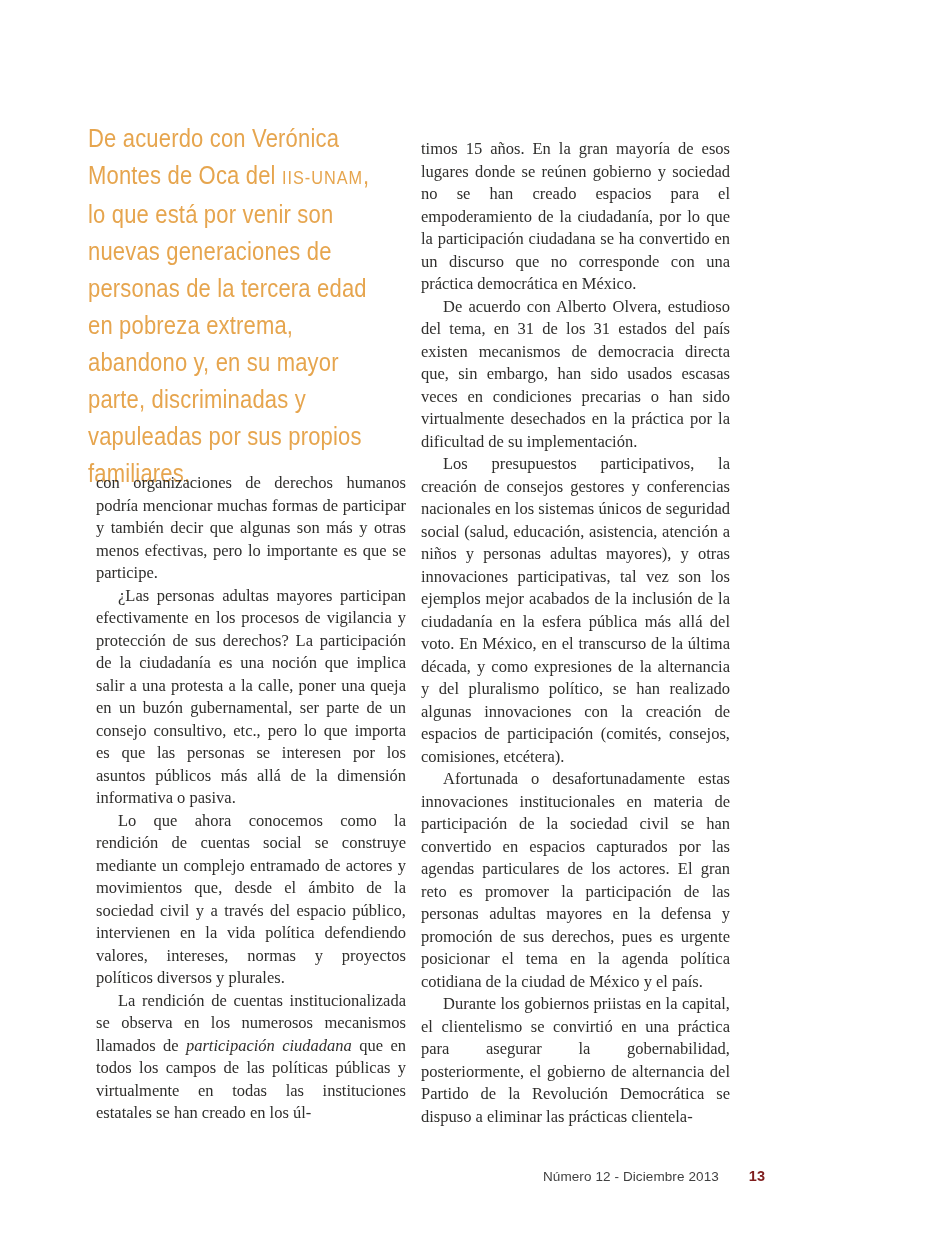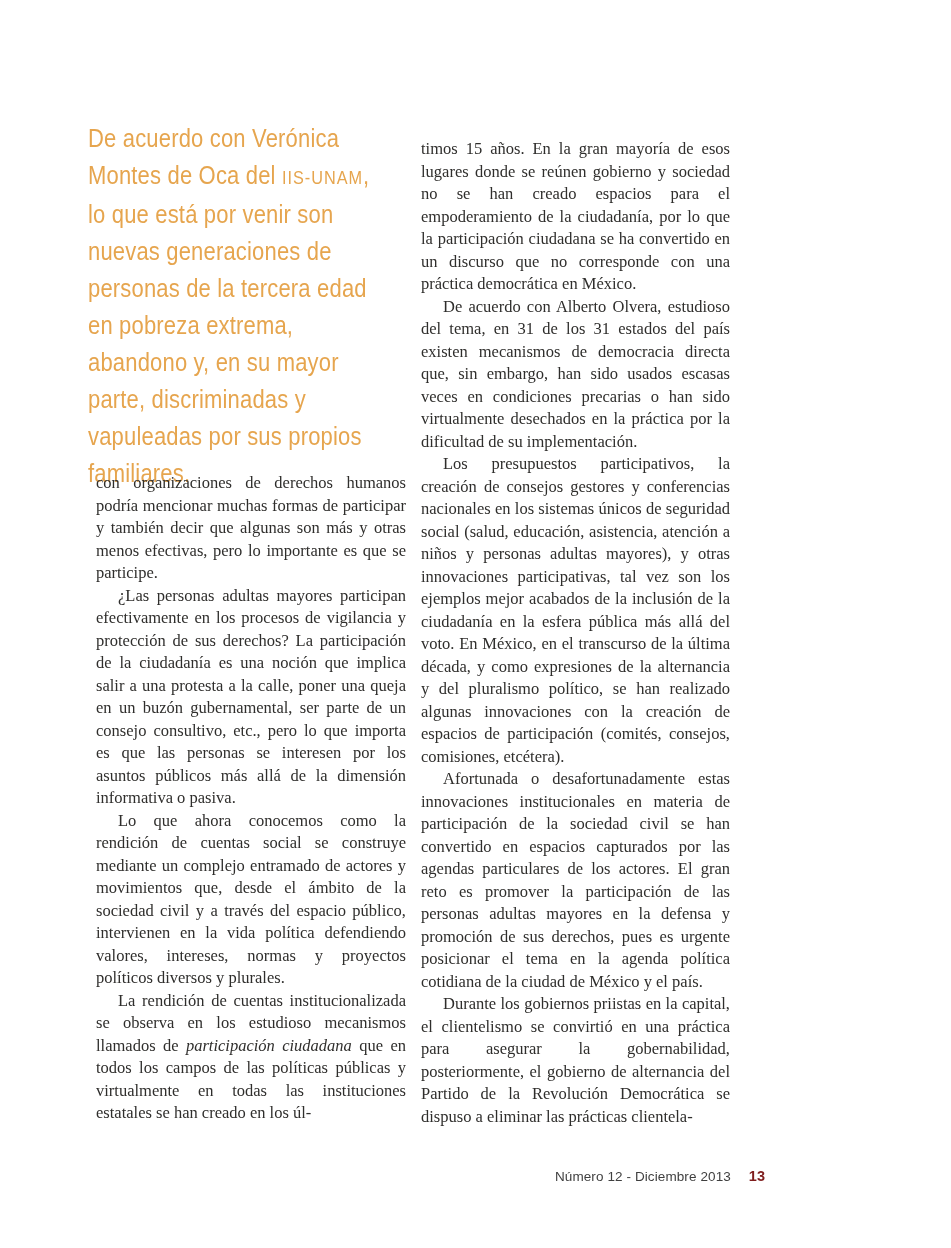--- a/index.html
+++ b/index.html
@@ -51,38 +51,38 @@
 
   
   .footer {
     position: absolute;
     top: 1168px;
     left: 0;
     right: 84px;
     display: flex;
     justify-content: flex-end;
     align-items: baseline;
-    gap: 18px;
+    gap: 30px;
     font-family: "Liberation Sans", sans-serif;
   }
   .footer .issue   { font-size: 13.5px; color: #3f3f3f; letter-spacing: 0.1px; }
   .footer .pagenum { font-size: 14.5px; font-weight: 700; color: #7f1d1d; }
 </style>
 </head>
 <body>
 
 <div class="page">
 
   <div class="pullquote"><span>De acuerdo con Verónica Montes de Oca del </span><span class="acronym">iis-unam</span><span>, lo que está por venir son nuevas generaciones de personas de la tercera edad en pobreza extrema, abandono y, en su mayor parte, discriminadas y vapuleadas por sus propios familiares.</span></div>
 
   <div class="column col-left">
     <p>con organizaciones de derechos humanos podría mencionar muchas formas de participar y también decir que algunas son más y otras menos efectivas, pero lo importante es que se participe.</p>
     <p class="indent">¿Las personas adultas mayores participan efectivamente en los procesos de vigilancia y protección de sus derechos? La participación de la ciudadanía es una noción que implica salir a una protesta a la calle, poner una queja en un buzón gubernamental, ser parte de un consejo consultivo, etc., pero lo que importa es que las personas se interesen por los asuntos públicos más allá de la dimensión informativa o pasiva.</p>
     <p class="indent">Lo que ahora conocemos como la rendición de cuentas social se construye mediante un complejo entramado de actores y movimientos que, desde el ámbito de la sociedad civil y a través del espacio público, intervienen en la vida política defendiendo valores, intereses, normas y proyectos políticos diversos y plurales.</p>
-    <p class="indent"><span>La rendición de cuentas institucionalizada se observa en los estudioso mecanismos llamados de </span><span class="italic">participación ciudadana</span><span> que en todos los campos de las políticas públicas y virtualmente en todas las instituciones estatales se han creado en los úl-</span></p>
+    <p class="indent"><span>La rendición de cuentas institucionalizada se observa en los numerosos mecanismos llamados de </span><span class="italic">participación ciudadana</span><span> que en todos los campos de las políticas públicas y virtualmente en todas las instituciones estatales se han creado en los úl-</span></p>
   </div>
 
   <div class="column col-right">
     <p>timos 15 años. En la gran mayoría de esos lugares donde se reúnen gobierno y sociedad no se han creado espacios para el empoderamiento de la ciudadanía, por lo que la participación ciudadana se ha convertido en un discurso que no corresponde con una práctica democrática en México.</p>
     <p class="indent">De acuerdo con Alberto Olvera, estudioso del tema, en 31 de los 31 estados del país existen mecanismos de democracia directa que, sin embargo, han sido usados escasas veces en condiciones precarias o han sido virtualmente desechados en la práctica por la dificultad de su implementación.</p>
     <p class="indent">Los presupuestos participativos, la creación de consejos gestores y conferencias nacionales en los sistemas únicos de seguridad social (salud, educación, asistencia, atención a niños y personas adultas mayores), y otras innovaciones participativas, tal vez son los ejemplos mejor acabados de la inclusión de la ciudadanía en la esfera pública más allá del voto. En México, en el transcurso de la última década, y como expresiones de la alternancia y del pluralismo político, se han realizado algunas innovaciones con la creación de espacios de participación (comités, consejos, comisiones, etcétera).</p>
     <p class="indent">Afortunada o desafortunadamente estas innovaciones institucionales en materia de participación de la sociedad civil se han convertido en espacios capturados por las agendas particulares de los actores. El gran reto es promover la participación de las personas adultas mayores en la defensa y promoción de sus derechos, pues es urgente posicionar el tema en la agenda política cotidiana de la ciudad de México y el país.</p>
     <p class="indent">Durante los gobiernos priistas en la capital, el clientelismo se convirtió en una práctica para asegurar la gobernabilidad, posteriormente, el gobierno de alternancia del Partido de la Revolución Democrática se dispuso a eliminar las prácticas clientela-</p>
   </div>
 

